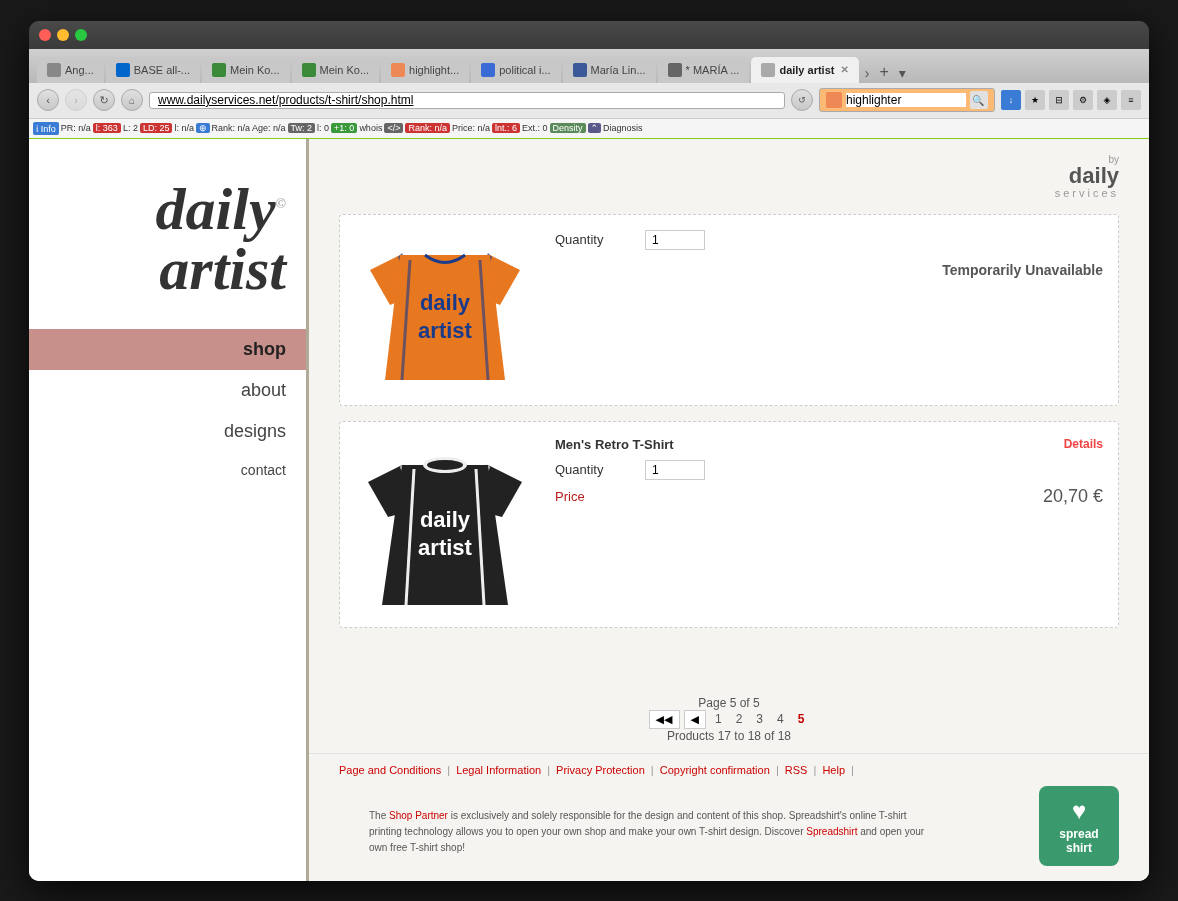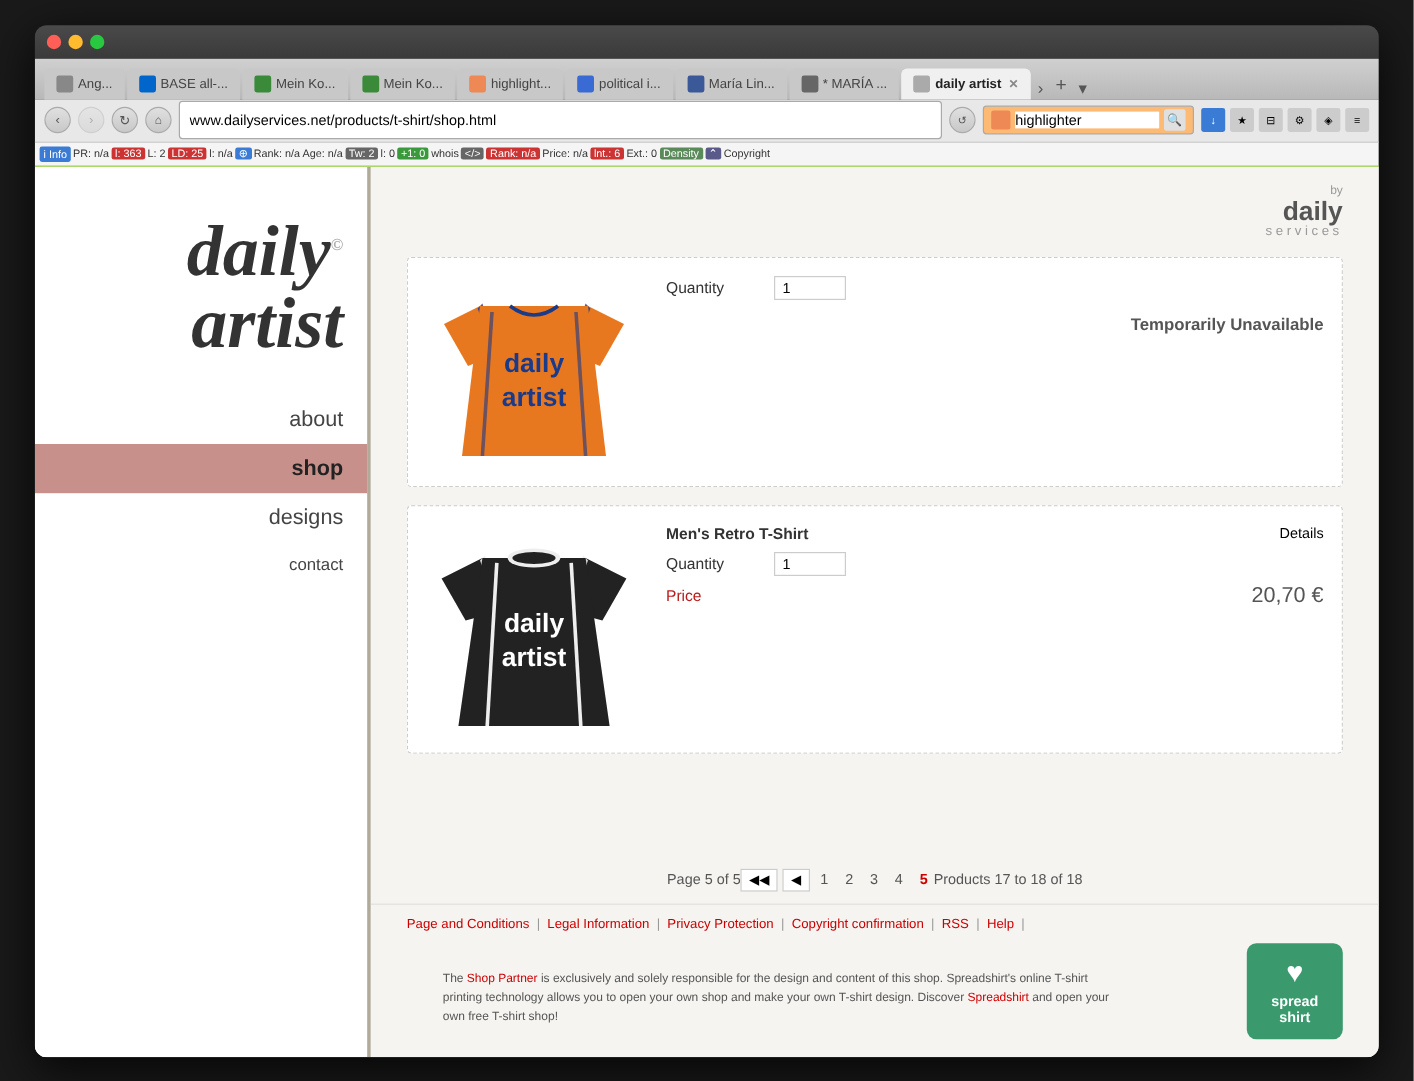--- a/index.html
+++ b/index.html
@@ -97,26 +97,27 @@
     .nav-btn {
       background: linear-gradient(to bottom, #e0e0e0, #c8c8c8);
       border: 1px solid #aaa;
       border-radius: 50%;
       width: 22px; height: 22px;
       display: flex; align-items: center; justify-content: center;
       font-size: 11px; cursor: pointer; color: #555;
     }
     .address-input {
       flex: 1;
-      height: 32px;
+      height: 17px;
       border: 1px solid #aaa;
       border-radius: 3px;
       padding: 0 8px;
       font-size: 12px;
       background: white;
+      text-decoration: underline;
     }
     .search-box {
       display: flex;
       align-items: center;
       background: #fdba74;
       border: 1px solid #aaa;
       border-radius: 3px;
       height: 24px;
       padding: 0 6px;
       gap: 4px;
@@ -255,24 +256,24 @@
     .product-details {
       flex: 1;
     }
     .product-label {
       font-size: 13px;
       font-weight: bold;
       color: #333;
       margin-bottom: 8px;
     }
     .product-label a {
-      color: #000000;
+      color: #ef4444;
       font-size: 12px;
       float: right;
-      font-weight: normal;
+      font-weight: bold;
       text-decoration: none;
     }
     .field-row {
       display: flex;
       align-items: center;
       margin-bottom: 6px;
       gap: 10px;
     }
     .field-label {
       font-size: 13px;
@@ -336,20 +337,21 @@
       margin-bottom: 8px;
     }
     
     .pagination-bar {
       display: flex;
       align-items: center;
       justify-content: center;
       padding: 10px 30px;
       font-size: 12px;
       color: #555;
+      flex-direction: column;
     }
     .page-nav {
       display: flex; gap: 4px; align-items: center;
     }
     .page-btn {
       padding: 2px 6px;
       border: 1px solid #ccc;
       background: white;
       cursor: pointer;
       font-size: 11px;
@@ -496,35 +498,35 @@
     <span>l: 0</span>
     <span class="seo-badge green">+1: 0</span>
     <span>whois</span>
     <span class="seo-badge">&lt;/&gt;</span>
     <span class="seo-badge red">Rank: n/a</span>
     <span>Price: n/a</span>
     <span class="seo-badge red">lnt.: 6</span>
     <span>Ext.: 0</span>
     <span class="seo-badge" style="background:#5a8a5a;">Density</span>
     <span class="seo-badge" style="background:#5a5a8a;">⌃</span>
-    <span>Copyright</span>
+    <span>Diagnosis</span>
   </div>
 
   <div class="main-content">
 
     <div class="sidebar">
       <div class="sidebar-logo">
         <div style="font-size:60px;font-weight:900;color:#333;font-family:Georgia,serif;font-style:italic;line-height:1;text-align:right;">
           <span>daily</span><span style="font-size:14px;color:#aaa;vertical-align:super;">©</span><br>
           <span>artist</span>
         </div>
       </div>
       <nav class="sidebar-nav">
+        <a class="nav-item active" href="#">shop</a>
         <a class="nav-item" href="#">about</a>
-        <a class="nav-item active" href="#">shop</a>
         <a class="nav-item" href="#">designs</a>
         <a class="nav-item" href="#" style="font-size:14px;">contact</a>
       </nav>
     </div>
 
     <div class="right-panel">
 
       <div class="by-header">
         <span>by</span><br>
         <span class="brand">daily</span>

